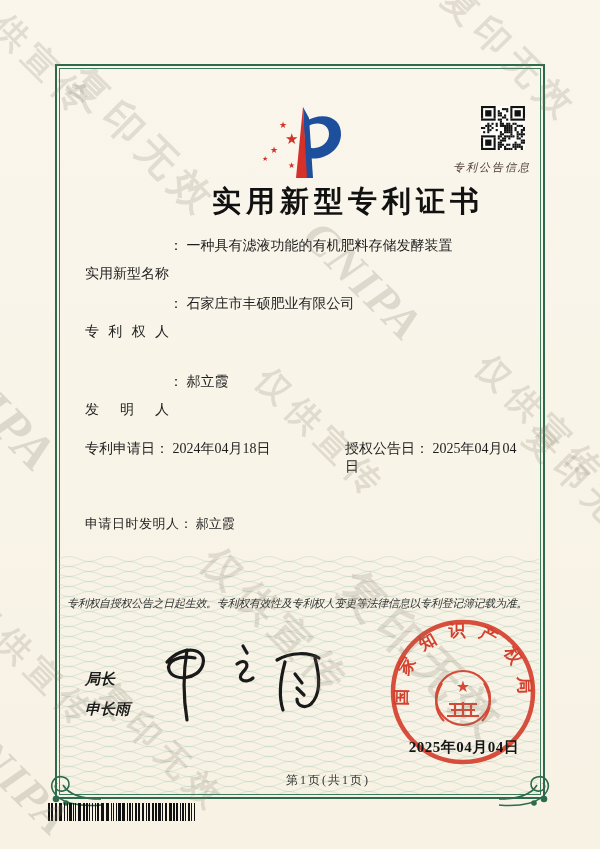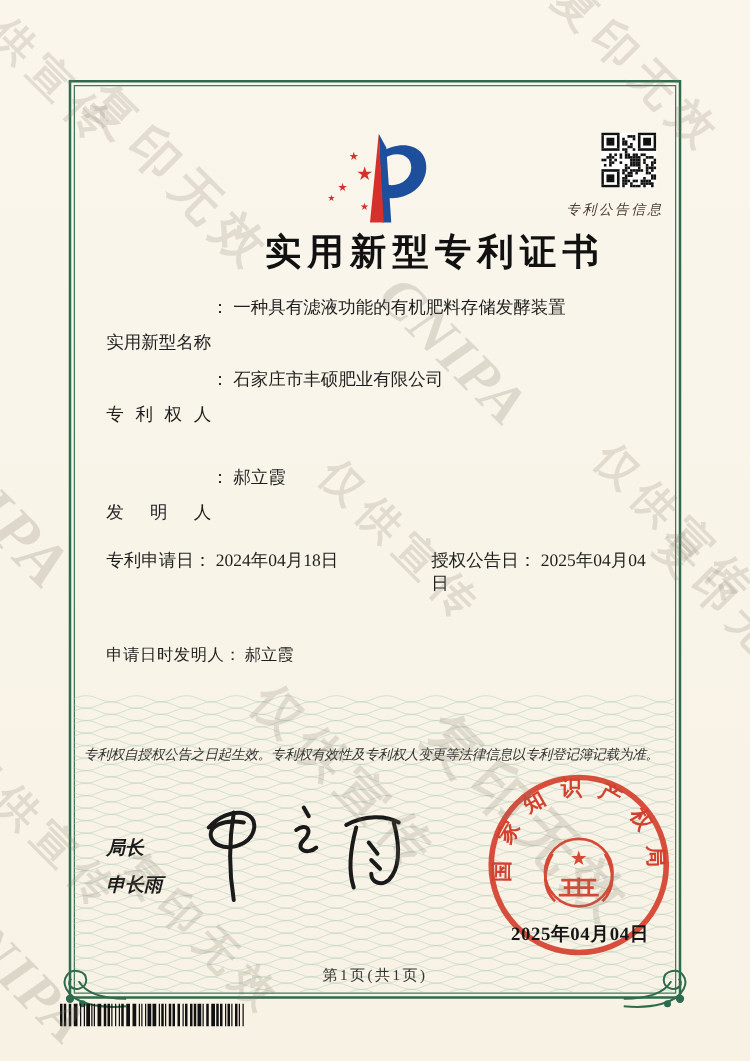--- a/index.html
+++ b/index.html
@@ -37,21 +37,21 @@
   .decree2{top:530px;font-size:11px;letter-spacing:-0.3px;}
   
   .sig-block{position:absolute;left:28px;top:598px;font-size:15px;font-weight:600;line-height:30px;color:#1b1b1b;z-index:5;font-style:italic;}
   .sig-hand{position:absolute;left:92px;top:568px;z-index:6;}
   
   .seal{position:absolute;left:328px;top:548px;z-index:8;}
   .seal-date{position:absolute;left:336px;top:672px;width:142px;text-align:center;
              font-size:15px;font-weight:bold;color:#151515;z-index:9;letter-spacing:0.5px;}
   
   .footer{position:absolute;left:0;bottom:8px;width:486px;text-align:center;font-size:12px;
-          letter-spacing:2px;color:#333;z-index:5;}
+          letter-spacing:2px;color:#333;z-index:5;padding-left:28px;}
   .barcode{position:absolute;left:48px;top:803px;width:150px;height:18px;display:flex;align-items:stretch;z-index:5;}
   .barcode span{display:block;height:100%;}
   
   .wm-layer{position:absolute;inset:0;z-index:50;pointer-events:none;}
   .wm{position:absolute;transform:rotate(45deg);transform-origin:0 0;white-space:nowrap;
       color:rgba(128,122,106,0.20);letter-spacing:8px;font-weight:bold;}
   .wm-cnipa{position:absolute;transform:rotate(45deg);transform-origin:0 0;white-space:nowrap;
       color:rgba(122,118,102,0.22);font-style:italic;font-weight:bold;letter-spacing:2px;}
   .corner{position:absolute;z-index:4;}
   .corner.bl{left:-8px;bottom:-12px;}

